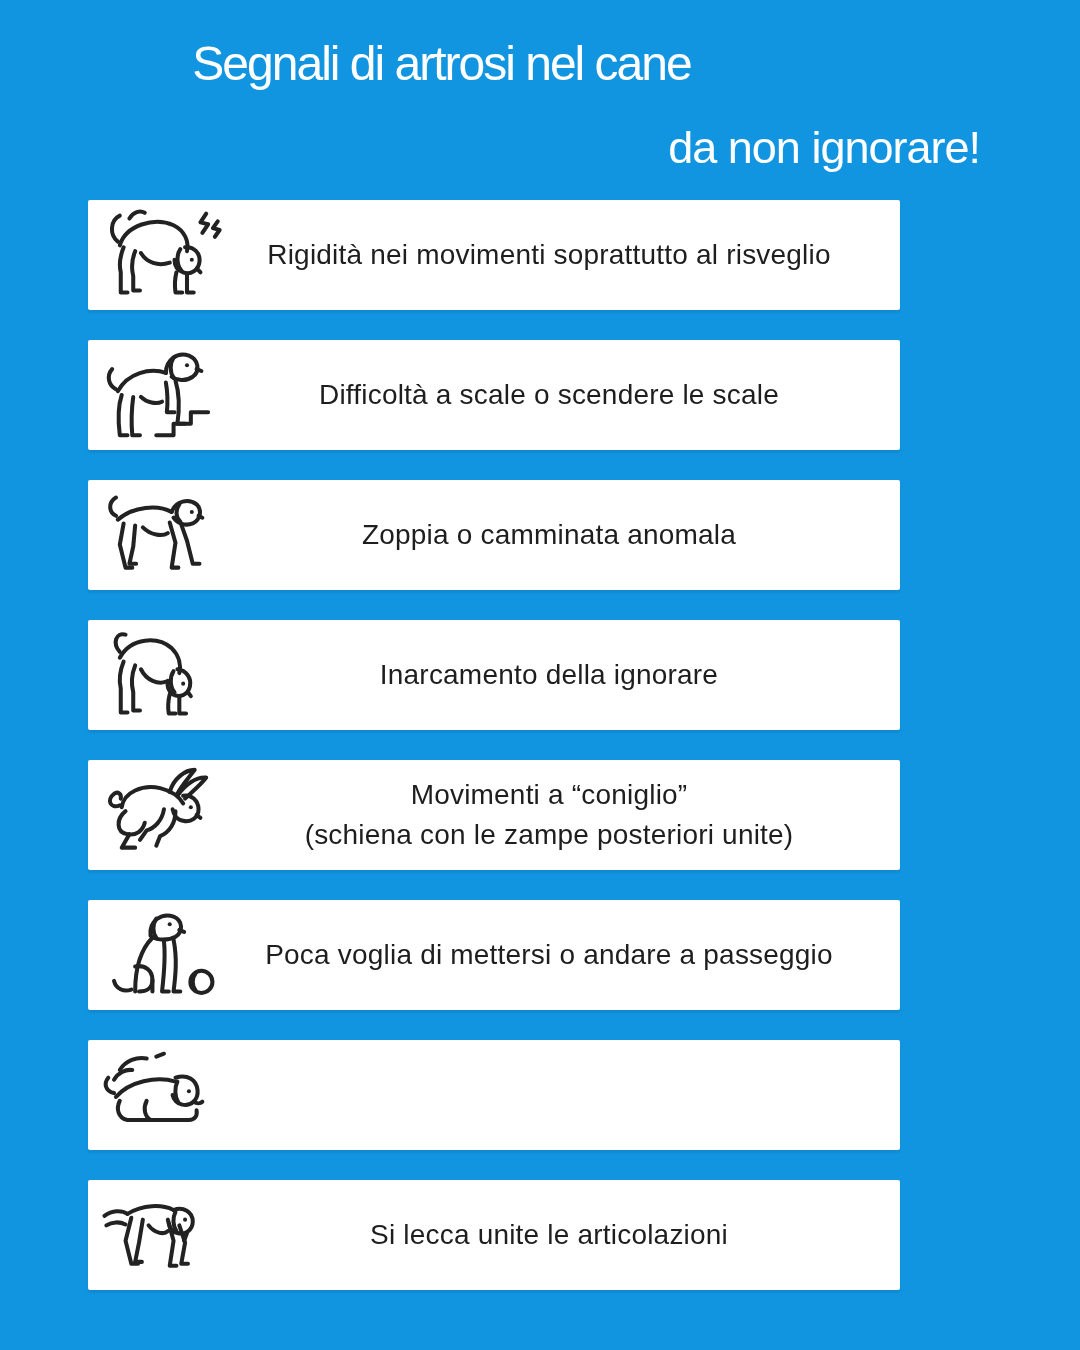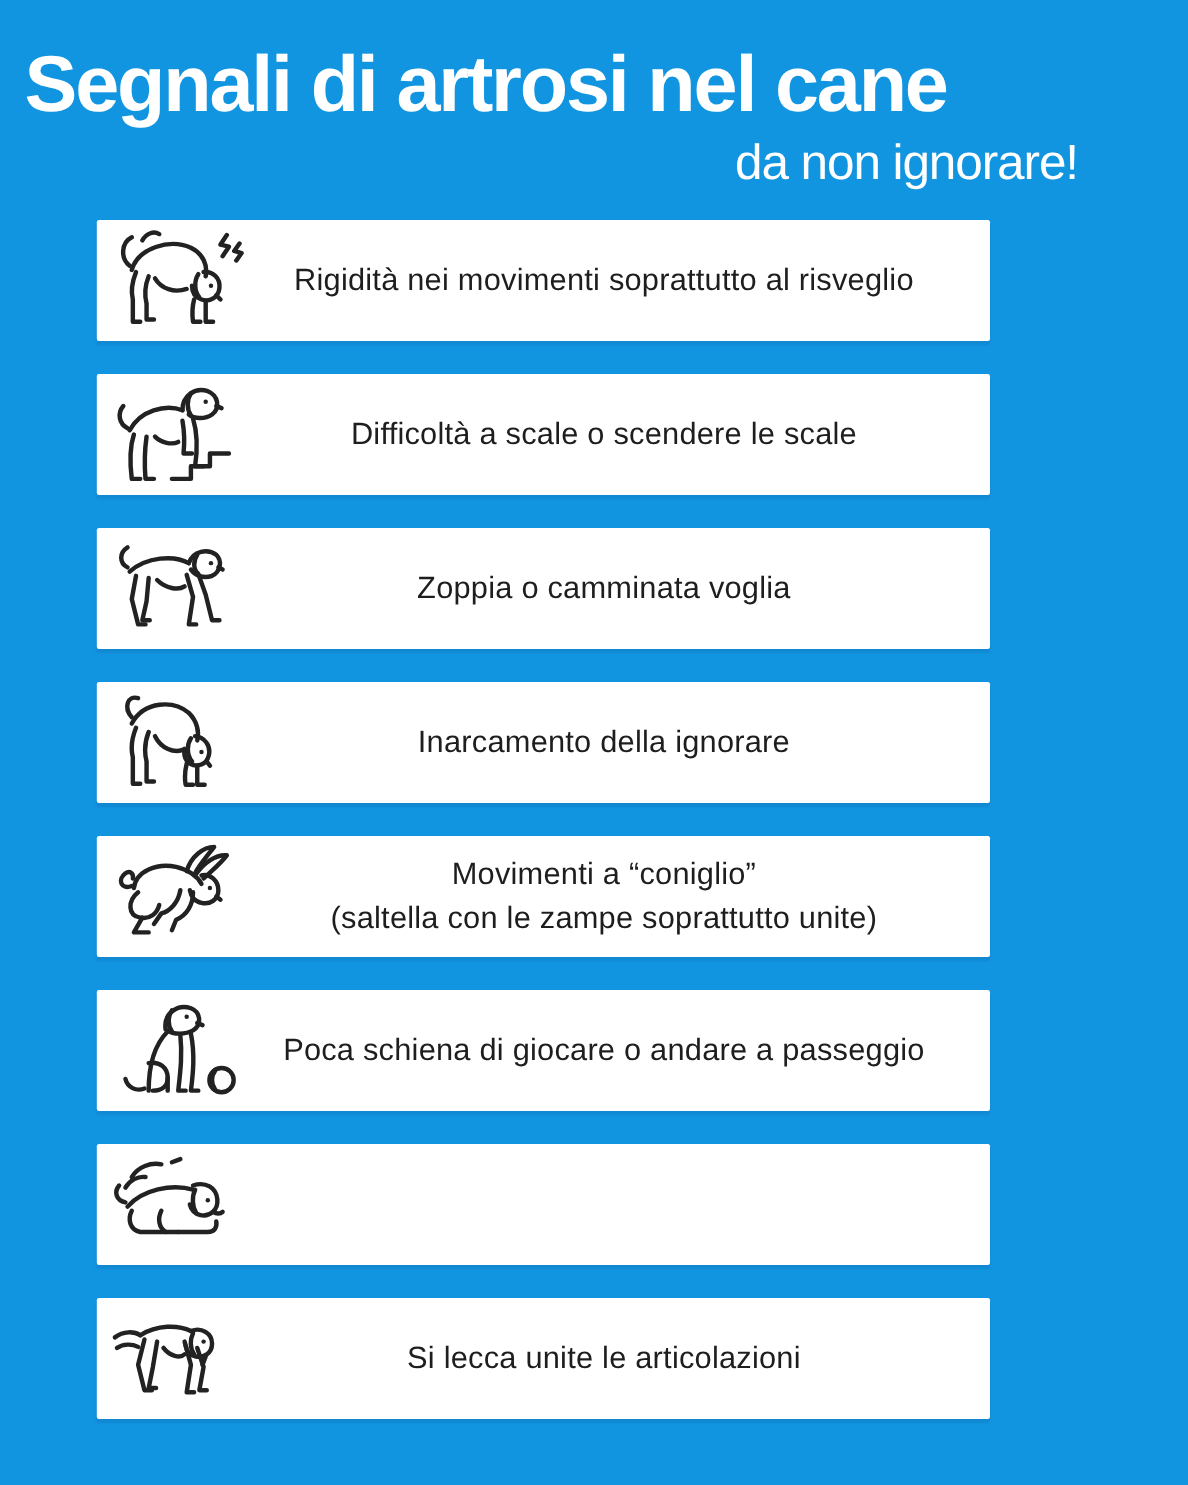--- a/index.html
+++ b/index.html
@@ -8,21 +8,21 @@
     font-family:"Liberation Sans", sans-serif;
     background:#1295e1;
   }
   .page {
     position:relative; width:1080px; height:1350px;
     background:#1295e1; overflow:hidden;
   }
   .title {
     position:absolute; top:36px; left:0; width:883px;
     text-align:center;
-    color:#ffffff; font-size:72px; font-weight:bold;
+    color:#ffffff; font-size:48px; font-weight:normal;
     letter-spacing:-2px;
   }
   .subtitle {
     position:absolute; top:122px; right:100px;
     color:#ffffff; font-size:45px; font-weight:normal;
     letter-spacing:-1px;
   }
   .rows {
     position:absolute; top:200px; left:88px; width:812px;
     display:flex; flex-direction:column; gap:30px;
@@ -112,21 +112,21 @@
               <circle cx="95" cy="26" r="2.1" fill="#222222" stroke="none"></circle>
               <path d="M102 30 l4 2"></path>
               <path d="M72 37 L78 58 L74 84 h7"></path>
               <path d="M84 39 L90 56 L96 80 h7"></path>
               <path d="M24 38 L20 60 L26 84 h7"></path>
               <path d="M36 40 L34 62 L30 80 h7"></path>
               <path d="M44 42 C52 50 64 52 70 48"></path>
             </g>
           </svg>
         </span>
-      <div class="row-text">Zoppia o camminata voglia</div>
+      <div class="row-text">Zoppia o camminata anomala</div>
     </div>
 
     <div class="row">
       <span class="icon-box">
           <svg viewBox="0 0 130 100">
             <g fill="none" stroke="#222222" stroke-width="4.2" stroke-linecap="round" stroke-linejoin="round">
               <path d="M20 26 C12 17 16 5 26 8"></path>
               <path d="M20 32 C32 10 60 10 74 22 C82 30 84 40 82 48"></path>
               <path d="M80 44 C89 45 95 53 93 62 C91 71 82 74 75 70 C71 67 69 62 70 56"></path>
               <path d="M76 46 C72 52 72 62 77 68"></path>
@@ -155,21 +155,21 @@
               <path d="M100 50 l4 3"></path>
               <path d="M20 40 C10 44 6 34 14 28 C18 25 22 28 21 33"></path>
               <path d="M26 46 C16 54 16 68 28 70 C37 72 44 66 46 58"></path>
               <path d="M30 70 L22 84 h14"></path>
               <path d="M66 44 C64 56 56 64 48 66 l-7 10"></path>
               <path d="M78 46 C78 58 72 68 62 72 l-4 10"></path>
             </g>
           </svg>
         </span>
       <div class="row-text">Movimenti a “coniglio”
-(saltella con le zampe soprattutto unite)</div>
+(schiena con le zampe posteriori unite)</div>
     </div>
 
     <div class="row">
       <span class="icon-box">
           <svg viewBox="0 0 130 100">
             <g fill="none" stroke="#222222" stroke-width="4.2" stroke-linecap="round" stroke-linejoin="round">
               <path d="M52 30 C50 14 64 6 76 10 C86 14 86 26 78 31 C71 35 59 35 54 31"></path>
               <path d="M58 12 C54 18 54 27 58 32"></path>
               <circle cx="72" cy="18" r="2.1" fill="#222222" stroke="none"></circle>
               <path d="M82 24 l5 2"></path>
@@ -177,21 +177,21 @@
               <path d="M66 36 C68 54 66 70 64 88 h7"></path>
               <path d="M76 34 C80 54 78 72 76 88 h7"></path>
               <path d="M36 62 C46 60 54 66 54 76 C54 84 48 88 40 88"></path>
               <path d="M54 76 L54 88"></path>
               <path d="M32 86 C24 89 16 85 14 77"></path>
               <circle cx="105" cy="78" r="11.5"></circle>
               <path d="M99 69 C95 74 95 82 99 87"></path>
             </g>
           </svg>
         </span>
-      <div class="row-text">Poca schiena di giocare o andare a passeggio</div>
+      <div class="row-text">Poca voglia di mettersi o andare a passeggio</div>
     </div>
 
     <div class="row">
       <span class="icon-box">
           <svg viewBox="0 0 130 100">
             <g fill="none" stroke="#222222" stroke-width="4.2" stroke-linecap="round" stroke-linejoin="round">
               <path d="M20 24 C26 14 38 10 48 12"></path>
               <path d="M14 34 C18 27 26 23 33 24"></path>
               <path d="M58 10 L66 7"></path>
               <path d="M14 48 C5 46 3 38 8 32"></path>

